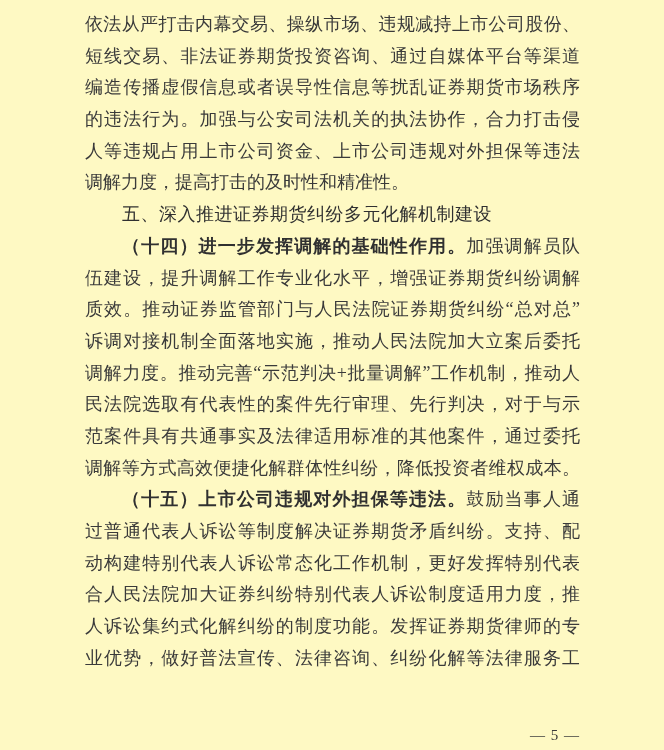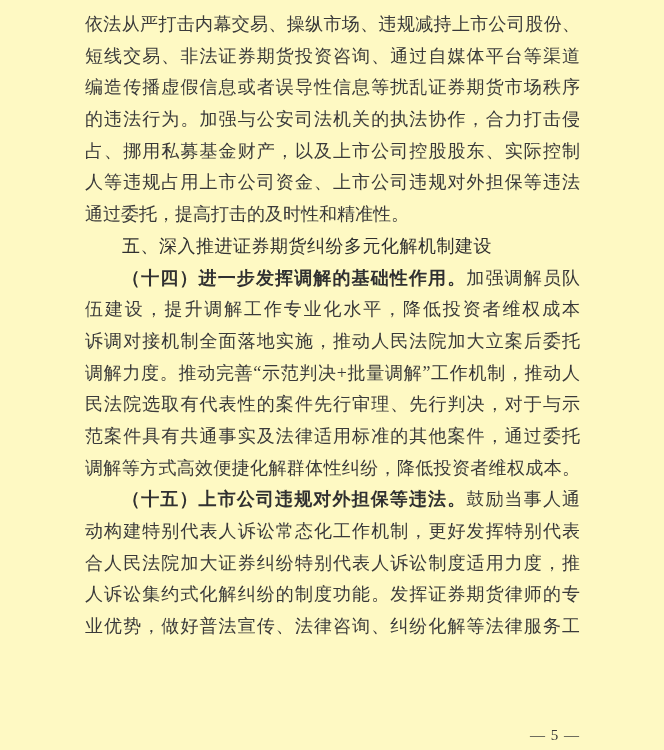--- a/index.html
+++ b/index.html
@@ -61,39 +61,40 @@
 <body>
 
 <div class="page">
 
   <div class="text-block">
 
     <div class="line">依法从严打击内幕交易、操纵市场、违规减持上市公司股份、</div>
     <div class="line">短线交易、非法证券期货投资咨询、通过自媒体平台等渠道</div>
     <div class="line">编造传播虚假信息或者误导性信息等扰乱证券期货市场秩序</div>
     <div class="line">的违法行为。加强与公安司法机关的执法协作，合力打击侵</div>
-    <div class="line">占、挪用私募基金财产，以及上市公司控股股东、实际控制</div>
     <div class="line">人等违规占用上市公司资金、上市公司违规对外担保等违法</div>
-    <div class="line lastline">通过委托，提高打击的及时性和精准性。</div>
+    <div class="line lastline">调解力度，提高打击的及时性和精准性。</div>
 
     <div class="heading">五、深入推进证券期货纠纷多元化解机制建设</div>
 
     <div class="line indent">
       <span class="lead">（十四）进一步发挥调解的基础性作用。</span><span>加强调解员队</span>
     </div>
-    <div class="line">伍建设，提升调解工作专业化水平，降低投资者维权成本</div>
+    <div class="line">伍建设，提升调解工作专业化水平，增强证券期货纠纷调解</div>
+    <div class="line">质效。推动证券监管部门与人民法院证券期货纠纷“总对总”</div>
     <div class="line">诉调对接机制全面落地实施，推动人民法院加大立案后委托</div>
     <div class="line">调解力度。推动完善“示范判决+批量调解”工作机制，推动人</div>
     <div class="line">民法院选取有代表性的案件先行审理、先行判决，对于与示</div>
     <div class="line">范案件具有共通事实及法律适用标准的其他案件，通过委托</div>
     <div class="line">调解等方式高效便捷化解群体性纠纷，降低投资者维权成本。</div>
 
     <div class="line indent">
       <span class="lead">（十五）上市公司违规对外担保等违法。</span><span>鼓励当事人通</span>
     </div>
+    <div class="line">过普通代表人诉讼等制度解决证券期货矛盾纠纷。支持、配</div>
     <div class="line">动构建特别代表人诉讼常态化工作机制，更好发挥特别代表</div>
     <div class="line">合人民法院加大证券纠纷特别代表人诉讼制度适用力度，推</div>
     <div class="line">人诉讼集约式化解纠纷的制度功能。发挥证券期货律师的专</div>
     <div class="line">业优势，做好普法宣传、法律咨询、纠纷化解等法律服务工</div>
 
   </div>
 
   <div class="page-number">— 5 —</div>
 
 </div>

